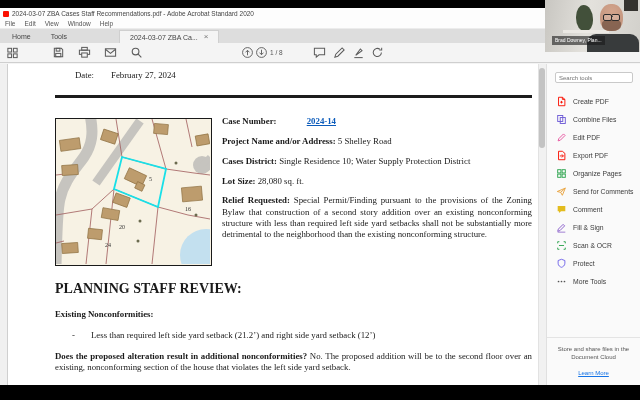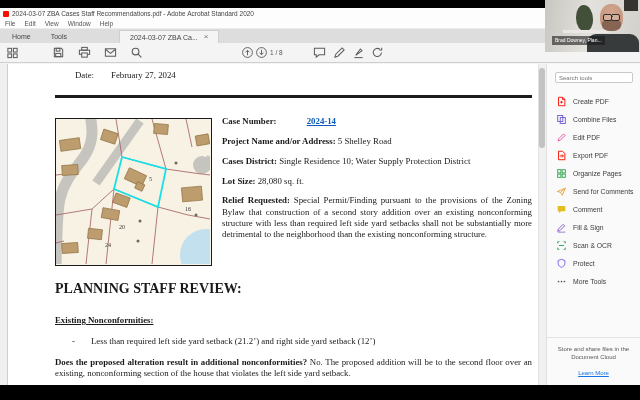--- a/index.html
+++ b/index.html
@@ -43,21 +43,21 @@
   .rule { height:3px; background:#1c1c1c; margin:14px 0 0 0; }
 
   .case-section { margin-top:18px; }
   .mapbox { float:left; width:157px; height:148px; border:1.5px solid #1a1a1a; margin:2px 10px 4px 0; background:#f7f2e4; }
   .case-p { margin-bottom:8.5px; text-align:justify; }
   .case-p b { font-weight:bold; }
   .case-link { color:#0b5bbb; font-weight:bold;margin-left:28px; }
   .relief { margin-bottom:16px; }
 
   .review-heading { clear:both; padding-top:10px; font-weight:bold; font-size:14px; }
-  .noncon-heading { margin-top:17px; font-weight:bold;text-decoration:underline; }
+  .noncon-heading { margin-top:11px; font-weight:bold; }
   .bullet-row { margin-top:10px; display:flex; }
   .bullet-row .dash { width:20px; text-align:right; flex:0 0 auto; }
   .bullet-row .btext { margin-left:16px; }
   .question-p { margin-top:9px; text-align:justify; }
 
   
   .sidebar { position:absolute; right:0; top:0; width:94px; height:100%; background:#fafafa; border-left:1px solid #e0e0e0; }
   .search-tools { position:absolute; left:8px; top:8px; width:78px; height:11px; border:1px solid #c9c9c9; border-radius:2px; background:#fff; font-size:6px; color:#999; padding:0 3px; font-family:"Liberation Sans", sans-serif; }
   .tool-list { position:absolute; left:0; top:28px; width:100%; }
   .tool { display:flex; align-items:center; height:18px; padding-left:9px; gap:6px; }

